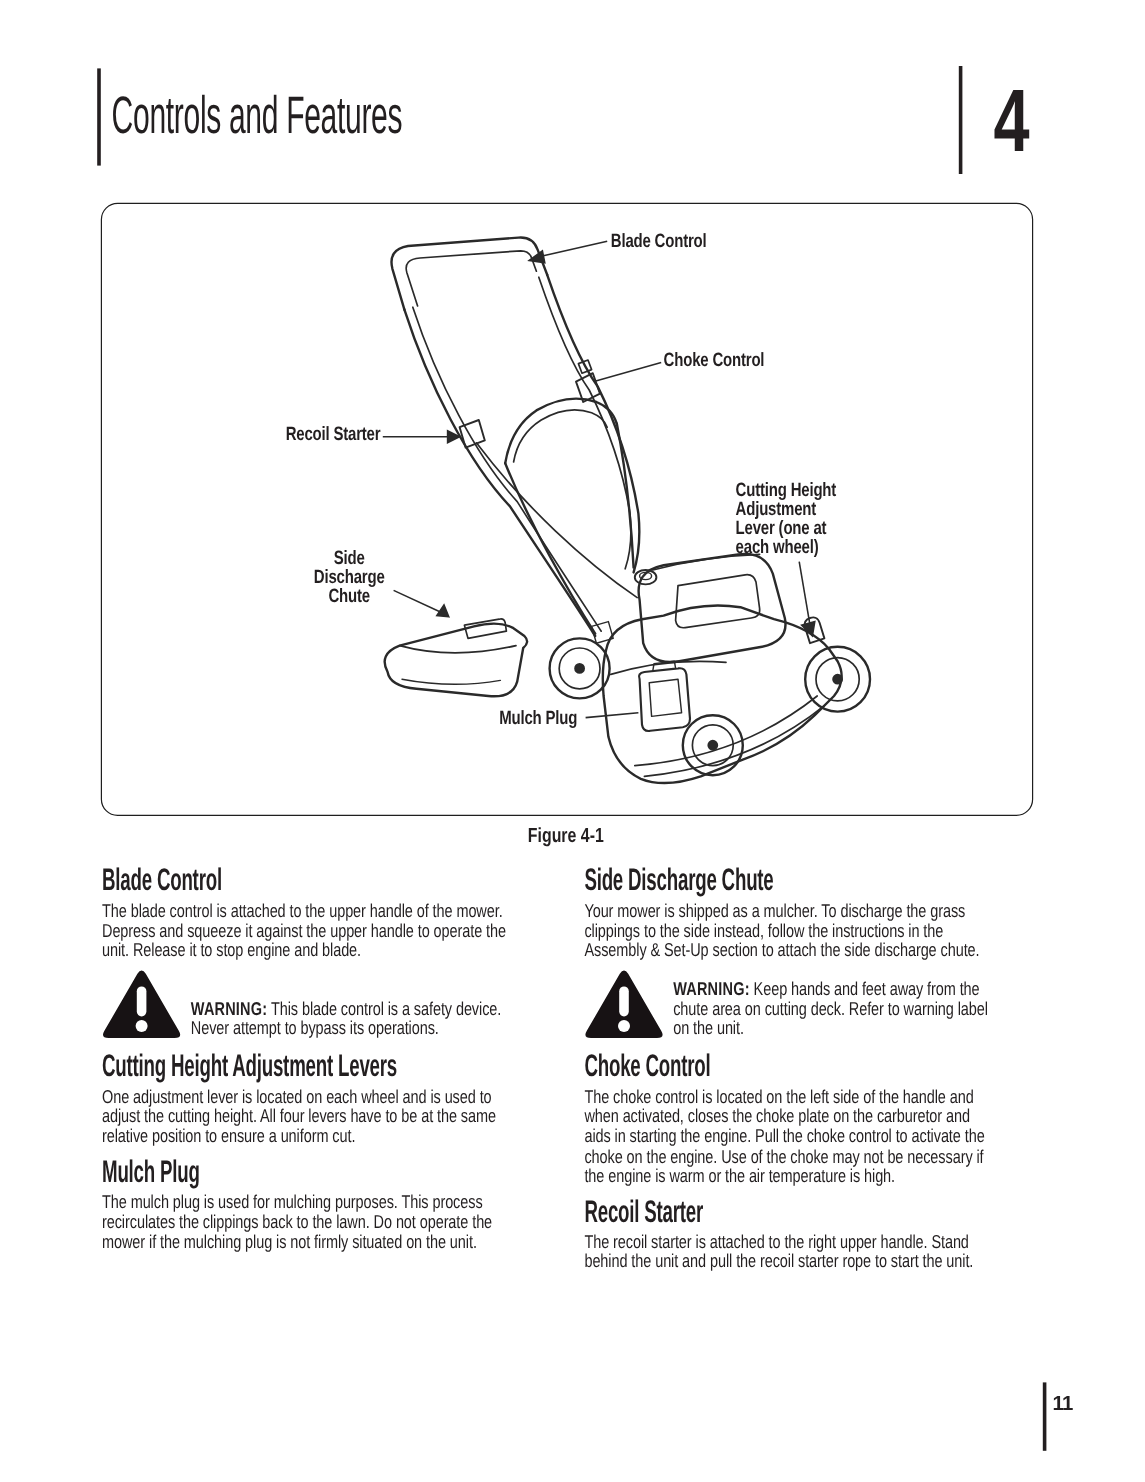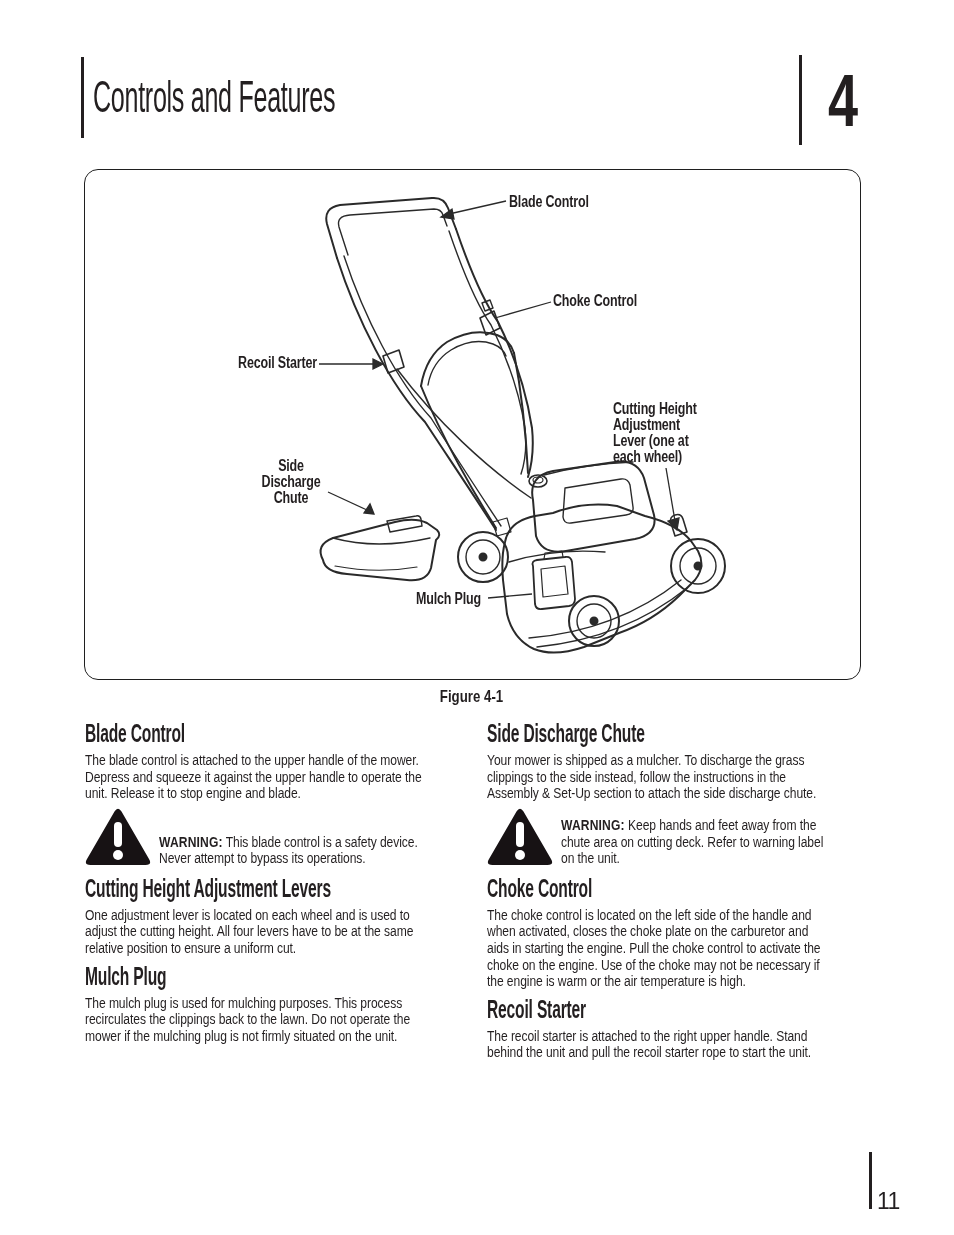--- a/index.html
+++ b/index.html
@@ -34,21 +34,21 @@
   .para{font-size:15.5px;line-height:16.6px;letter-spacing:-0.1px;white-space:pre-line;
     transform:scaleX(0.78);transform-origin:left top;width:480px;margin:0 0 6px 0;}
   .warning{display:flex;gap:8px;align-items:flex-end;margin:2px 0 8px 0;}
   .warn-tri{width:66px;height:59px;flex:none;}
   .warn-text{font-size:15.5px;line-height:16.6px;letter-spacing:-0.1px;white-space:pre-line;
     transform:scaleX(0.78);transform-origin:left top;width:430px;flex:none;padding-top:2px;}
   .warn-text b{letter-spacing:0.2px;}
 
   
   #footer-bar{left:869px;top:1152px;width:3px;height:57px;}
-  #page-number{position:absolute;left:877px;top:1160px;font-size:23px;font-weight:normal;letter-spacing:-0.5px;margin-top:28px;}
+  #page-number{position:absolute;left:877px;top:1160px;font-size:17px;font-weight:bold;letter-spacing:-0.5px;}
 </style>
 </head>
 <body>
 
 <div class="vbar" style="left:81px;top:57px;width:3px;height:81px;"></div>
 <div id="page-title">Controls and Features</div>
 <div class="vbar" style="left:799px;top:55px;width:3px;height:90px;"></div>
 <div id="chapter-num">4</div>
 
 <div id="figure-box">

